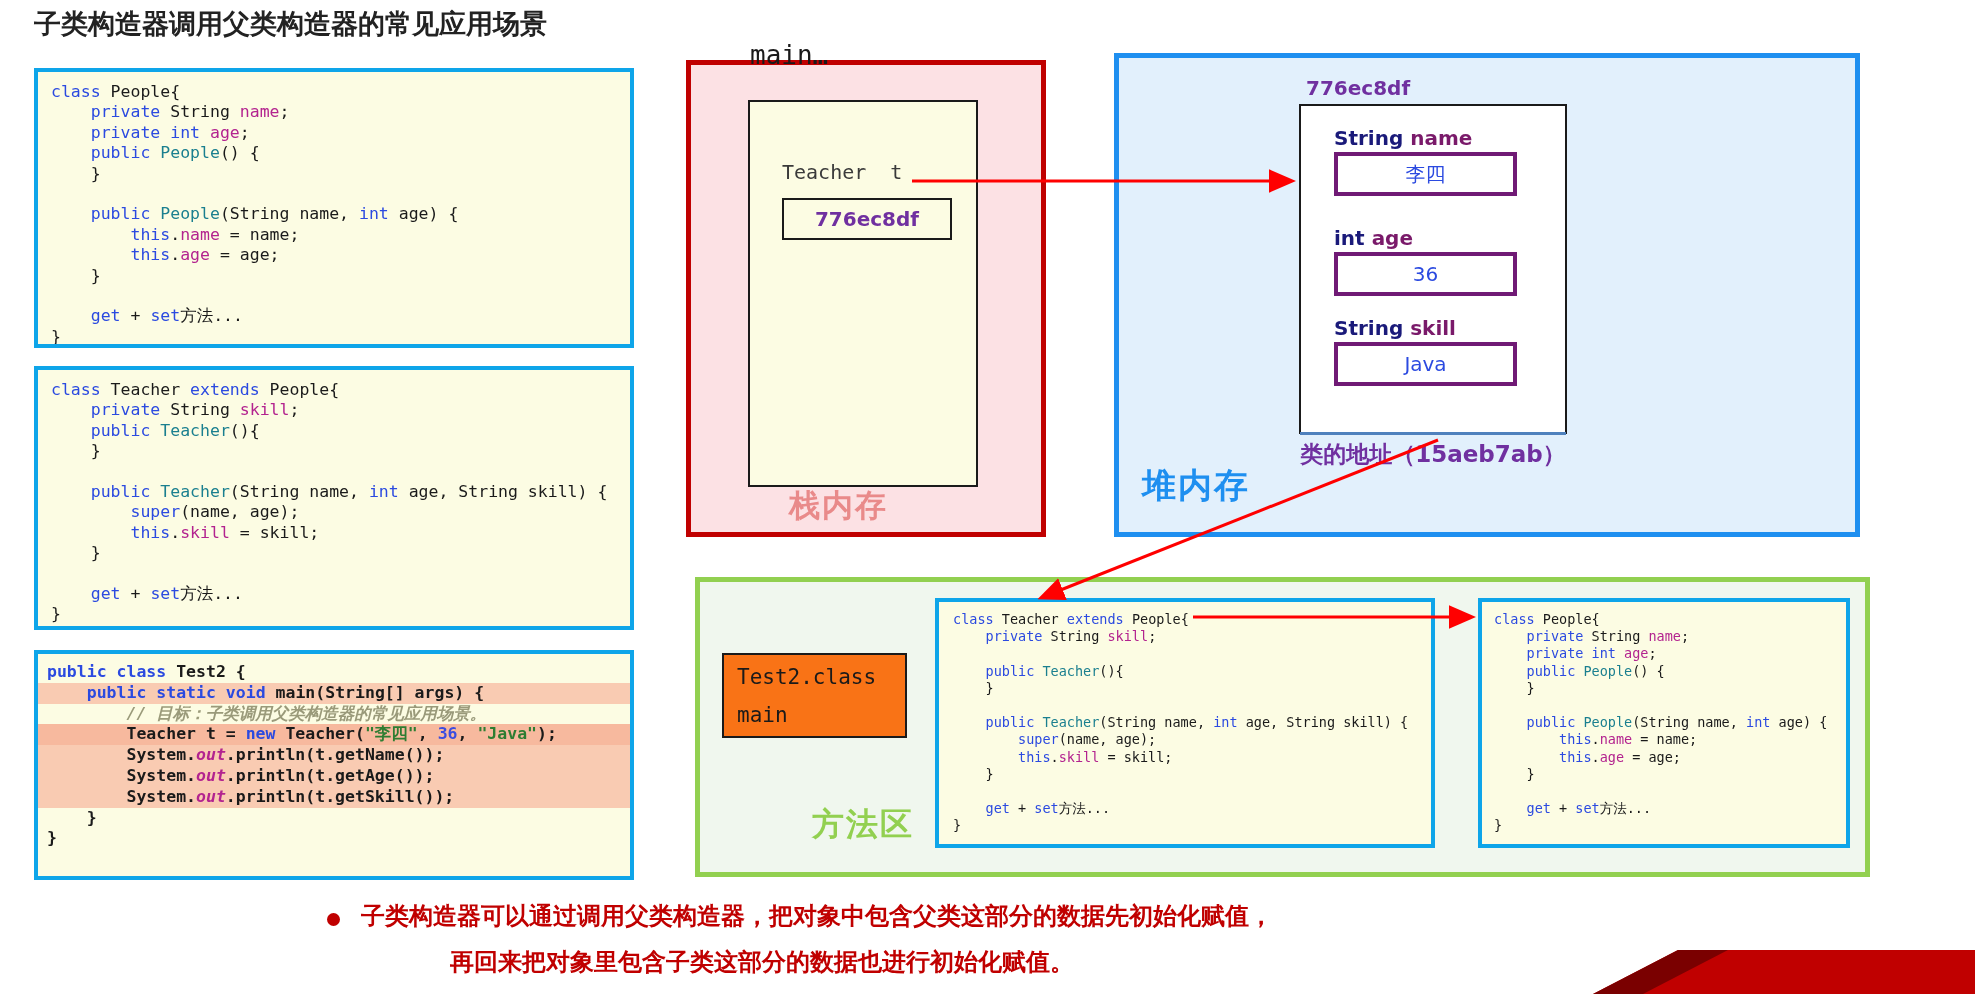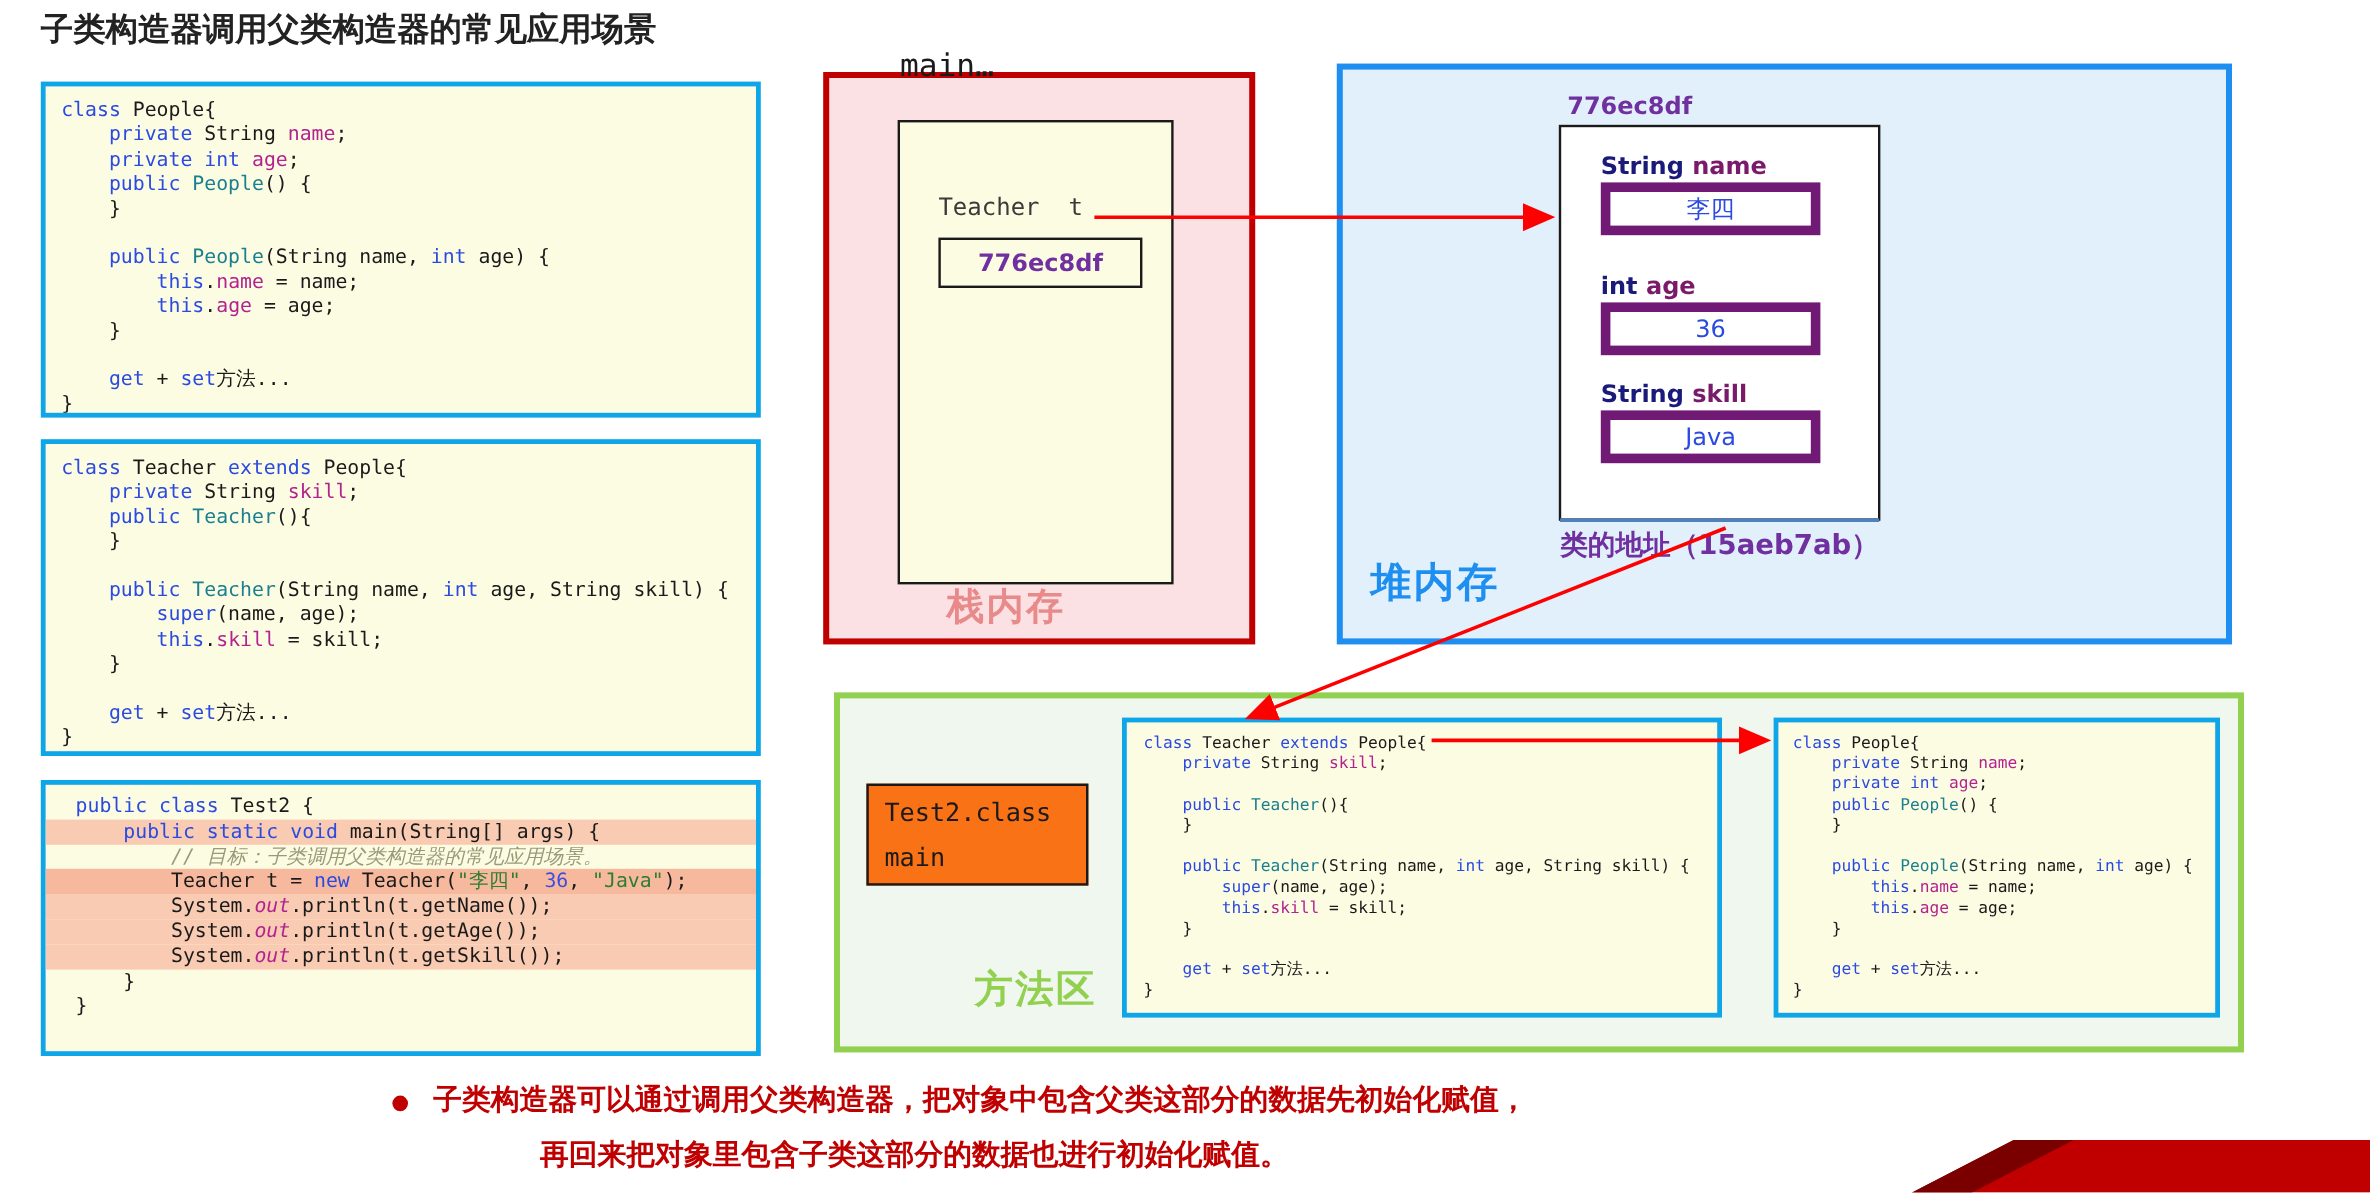--- a/index.html
+++ b/index.html
@@ -43,21 +43,21 @@
 
   
   #card-people{left:34px;  top:68px;  width:600px; height:280px;}
   #card-people .code{font-size:16.5px;line-height:20.4px;padding:10px 0 0 13px;}
 
   #card-teacher{left:34px; top:366px; width:600px; height:264px;}
   #card-teacher .code{font-size:16.5px;line-height:20.4px;padding:10px 0 0 13px;}
 
   #card-test2{left:34px;   top:650px; width:600px; height:230px;}
   #card-test2 .code{font-size:16.5px;line-height:20.8px;padding:8px 0 0 0;}
-  #card-test2 .code .ln{padding-left:25px;}
+  #card-test2 .code .ln{padding-left:9px;font-weight:bold;}
 
   
   #stack-panel{
     position:absolute;left:686px;top:60px;width:360px;height:477px;
     background:#fce1e4;border:5px solid #c00000;box-sizing:border-box;
   }
   #stack-frame-label{
     position:absolute;left:750px;top:40px;
     font-family:"DejaVu Sans Mono","Liberation Mono",monospace;
     font-size:26px;color:#1a1a1a;z-index:6;
@@ -103,21 +103,21 @@
     background:#ffffff;border:2px solid #1a1a1a;box-sizing:border-box;z-index:5;
   }
   .heap-field-label{
     position:absolute;left:1334px;
     font-family:"DejaVu Sans", sans-serif;
     font-size:20px;font-weight:bold;color:#1a1a7a;z-index:7;white-space:pre;
   }
   .heap-field-label .fldname{color:#7a1a6a;}
   .heap-field-box{
     position:absolute;left:1334px;width:183px;height:44px;
-    background:#ffffff;border:8px solid #701a75;box-sizing:border-box;z-index:7;
+    background:#ffffff;border:4px solid #701a75;box-sizing:border-box;z-index:7;
     display:flex;align-items:center;justify-content:center;
     font-family:"DejaVu Sans", sans-serif;font-size:20px;color:#2b4ae0;
   }
   #heap-name-label{top:126px;}
   #heap-name-box{top:152px;}
   #heap-age-label{top:226px;}
   #heap-age-box{top:252px;}
   #heap-skill-label{top:316px;}
   #heap-skill-box{top:342px;}
   #heap-divider{

